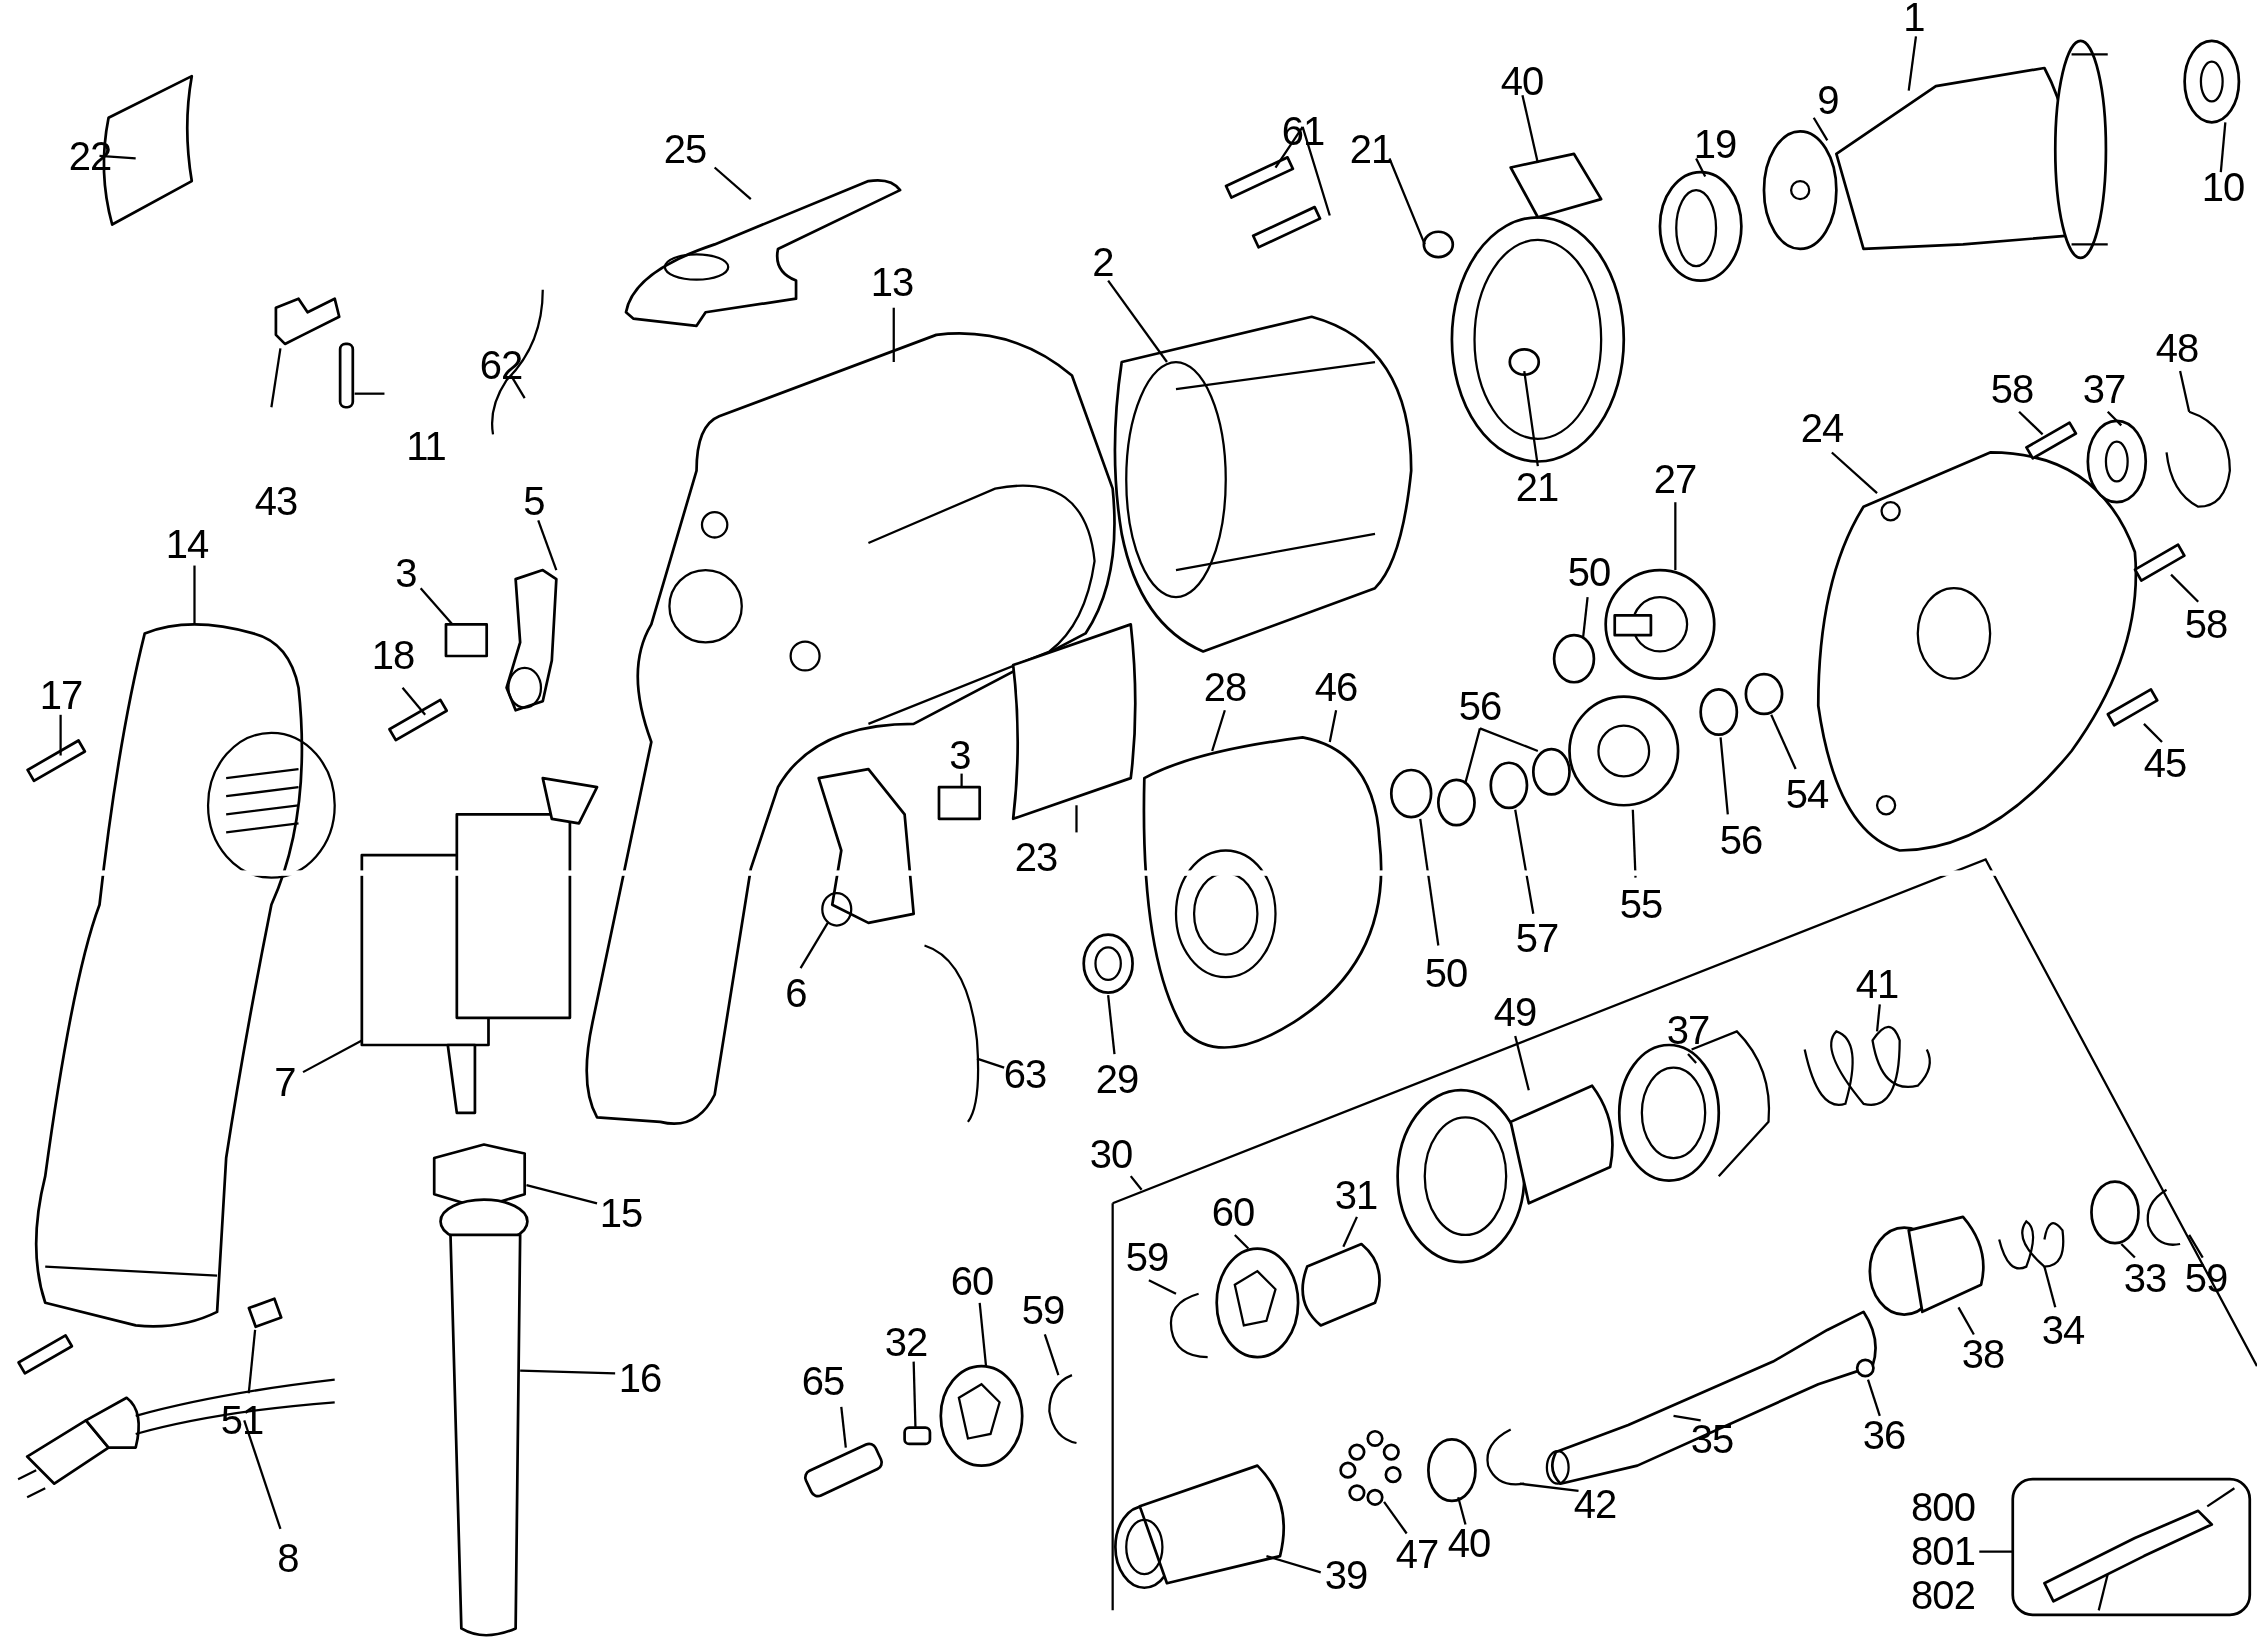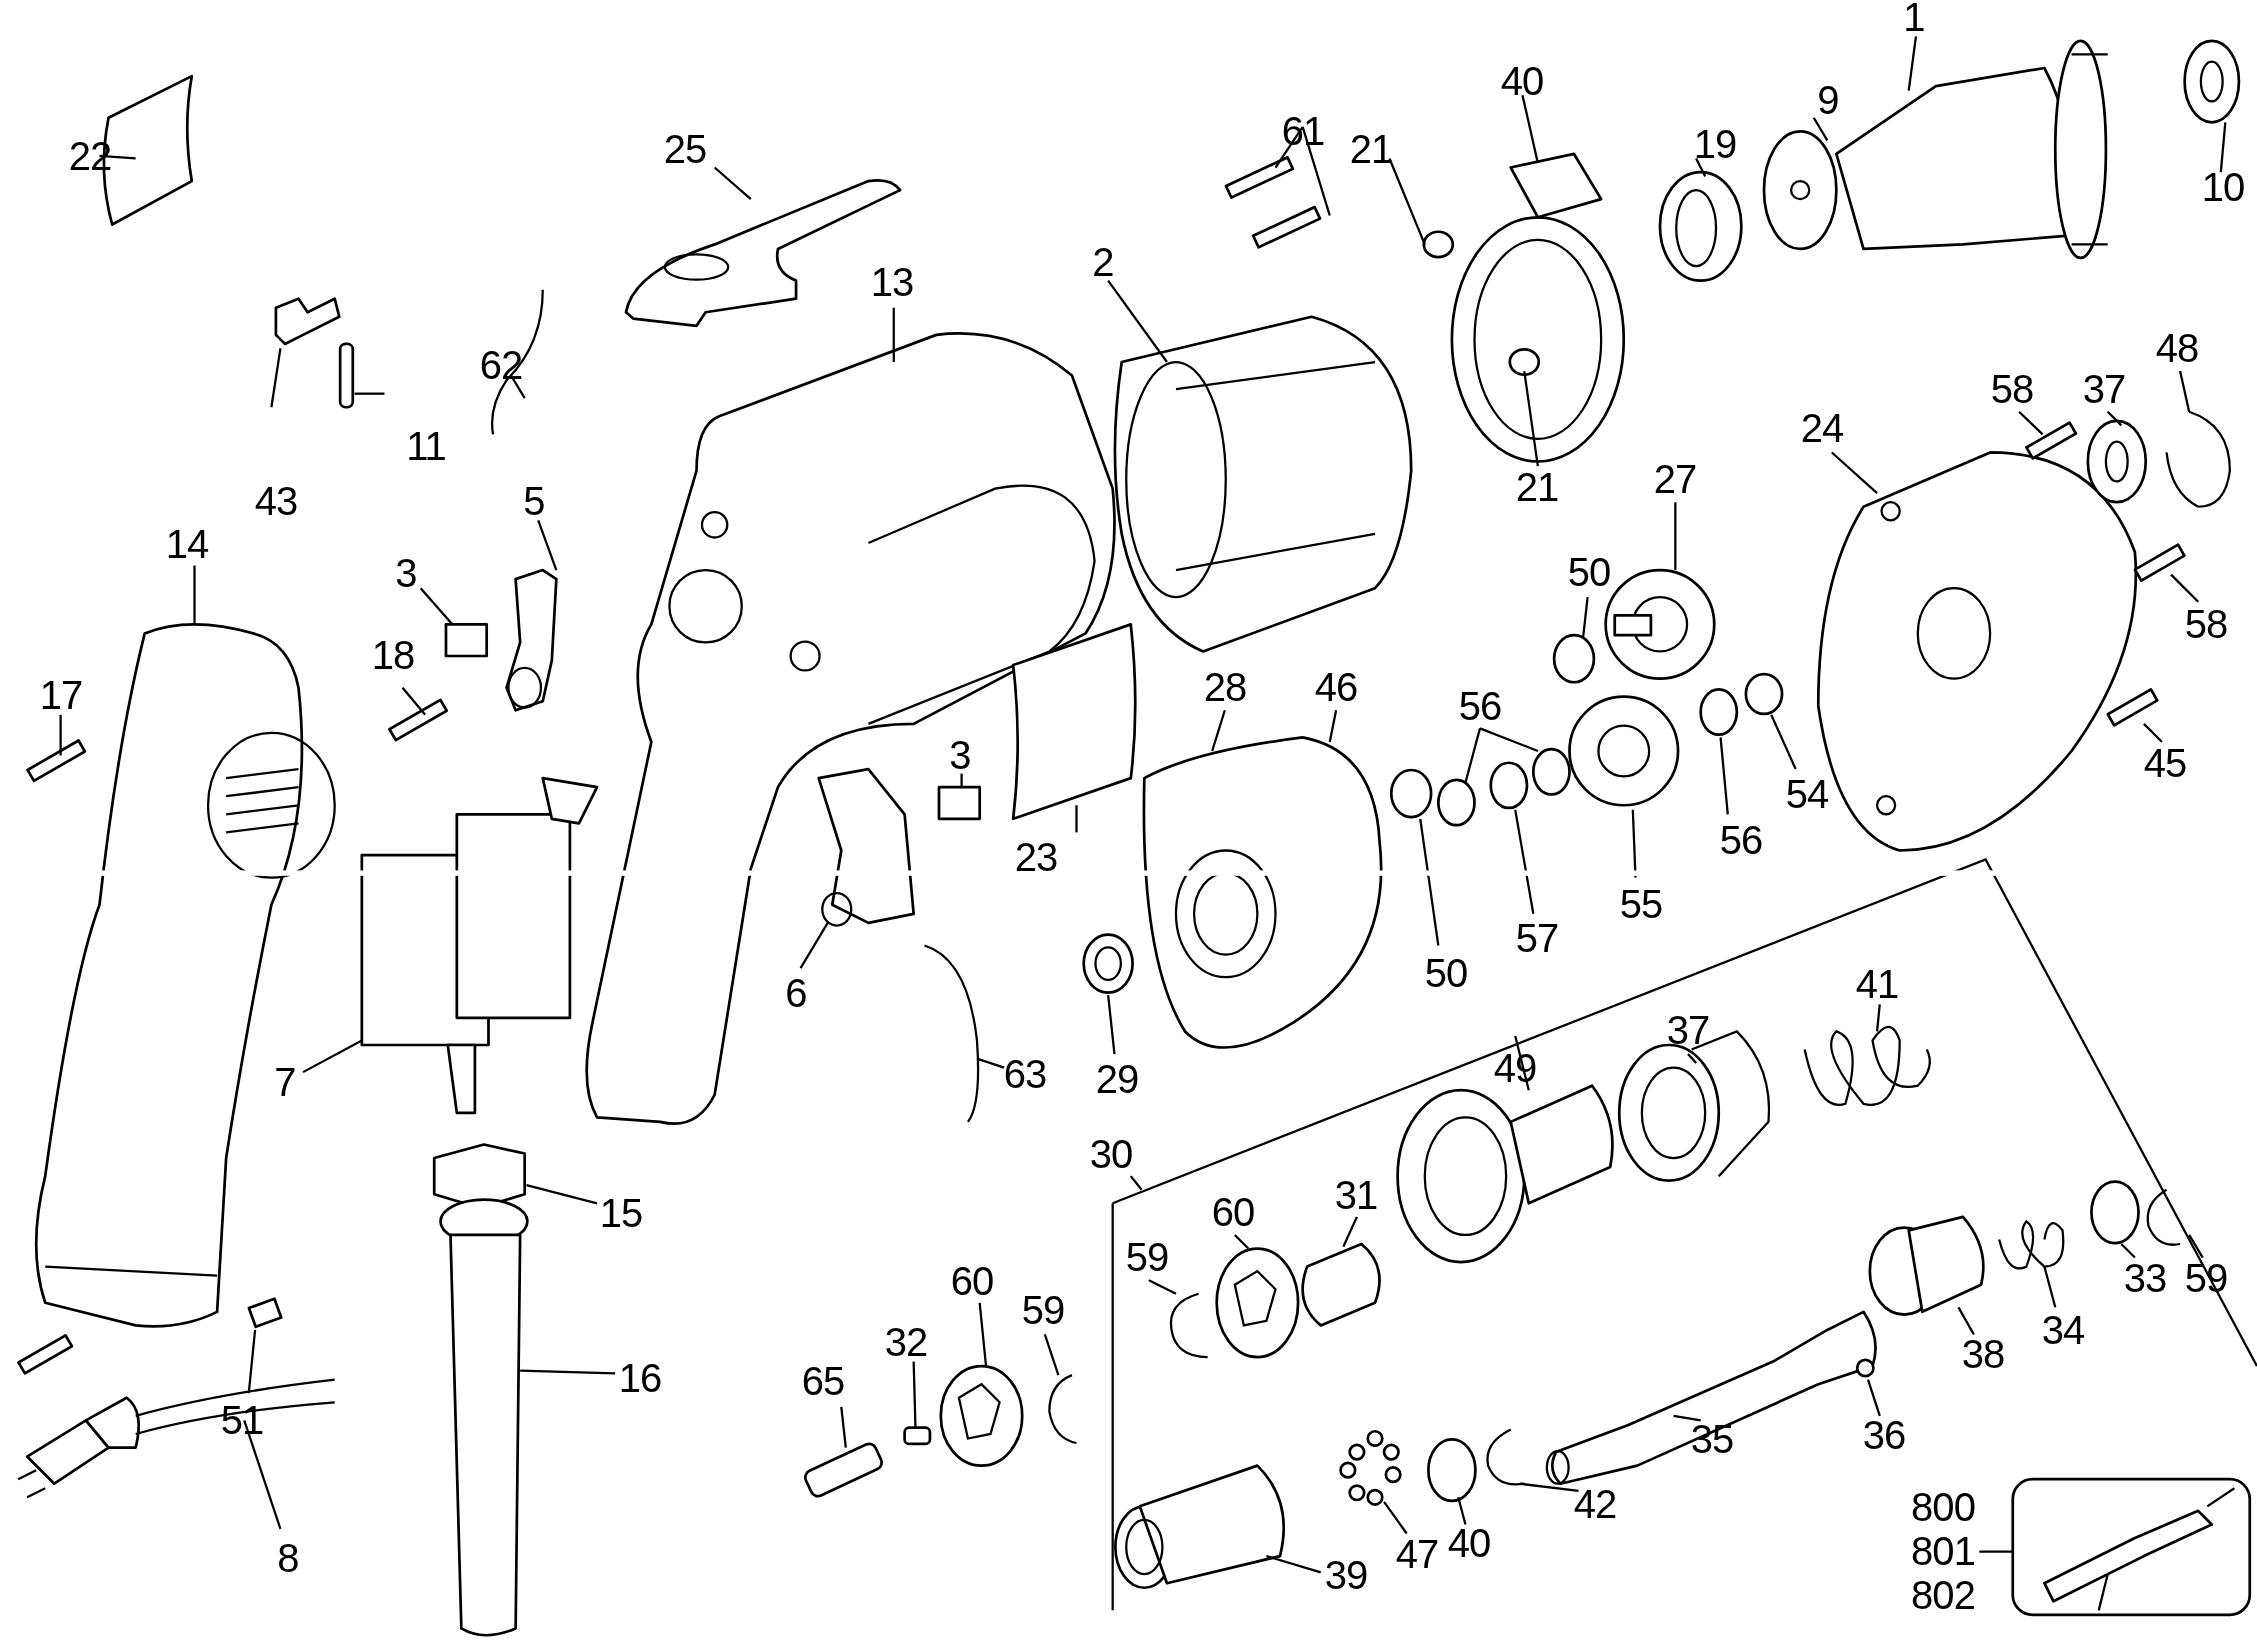--- a/index.html
+++ b/index.html
@@ -329,21 +329,21 @@
   <span class="lbl" style="left:1807px;top:794px">54</span>
   <span class="lbl" style="left:1036px;top:857px">23</span>
   <span class="lbl" style="left:1741px;top:840px">56</span>
   <span class="lbl" style="left:1641px;top:904px">55</span>
   <span class="lbl" style="left:1537px;top:938px">57</span>
   <span class="lbl" style="left:1446px;top:973px">50</span>
   <span class="lbl" style="left:796px;top:993px">6</span>
   <span class="lbl" style="left:1117px;top:1079px">29</span>
   <span class="lbl" style="left:285px;top:1082px">7</span>
   <span class="lbl" style="left:1025px;top:1074px">63</span>
-  <span class="lbl" style="left:1515px;top:1068px">49</span>
+  <span class="lbl" style="left:1515px;top:1012px">49</span>
   <span class="lbl" style="left:1688px;top:1030px">37</span>
   <span class="lbl" style="left:1877px;top:984px">41</span>
   <span class="lbl" style="left:1111px;top:1154px">30</span>
   <span class="lbl" style="left:621px;top:1213px">15</span>
   <span class="lbl" style="left:1233px;top:1212px">60</span>
   <span class="lbl" style="left:1356px;top:1195px">31</span>
   <span class="lbl" style="left:1147px;top:1257px">59</span>
   <span class="lbl" style="left:2145px;top:1278px">33</span>
   <span class="lbl" style="left:2206px;top:1278px">59</span>
   <span class="lbl" style="left:2063px;top:1330px">34</span>

